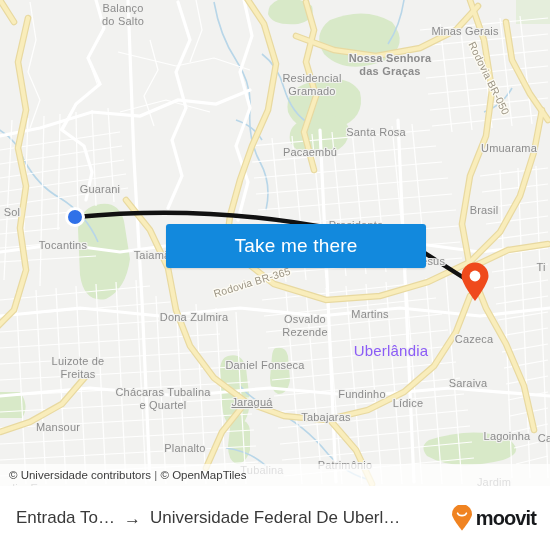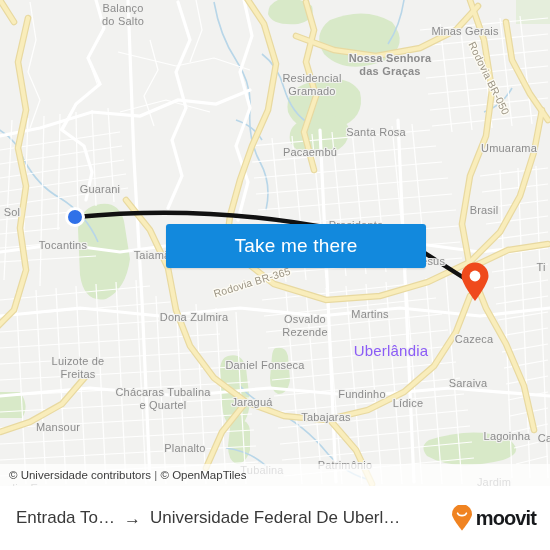--- a/index.html
+++ b/index.html
@@ -244,21 +244,21 @@
         <div class="lbl c" style="left: 474px; top: 333px;">Cazeca</div>
         <div class="lbl c big" style="left: 391px; top: 345px;">Uberlândia</div>
         <div class="lbl c" style="left: 78px; top: 355px;">Luizote de
 Freitas</div>
         <div class="lbl c" style="left: 265px; top: 359px;">Daniel Fonseca</div>
         <div class="lbl c" style="left: 468px; top: 377px;">Saraiva</div>
         <div class="lbl c" style="left: 362px; top: 388px;">Fundinho</div>
         <div class="lbl c" style="left: 163px; top: 386px;">Chácaras Tubalina
 e Quartel</div>
         <div class="lbl c" style="left: 408px; top: 397px;">Lídice</div>
-        <div class="lbl c" style="left: 252px; top: 396px;">Jaraguá</div>
+        <div class="lbl c" style="left: 252px; top: 396px; text-decoration: underline;">Jaraguá</div>
         <div class="lbl c" style="left: 58px; top: 421px;">Mansour</div>
         <div class="lbl c" style="left: 326px; top: 411px;">Tabajaras</div>
         <div class="lbl c" style="left: 507px; top: 430px;">Lagoinha</div>
         <div class="lbl c" style="left: 545px; top: 432px;">Ca</div>
         <div class="lbl c" style="left: 185px; top: 442px;">Planalto</div>
         <div class="lbl c" style="left: 345px; top: 459px;">Patrimônio</div>
         <div class="lbl c" style="left: 262px; top: 464px;">Tubalina</div>
         <div class="lbl c" style="left: 494px; top: 476px;">Jardim</div>
         <div class="lbl c" style="left: 30px; top: 482px;">Jardim Europa</div>
       </div>

